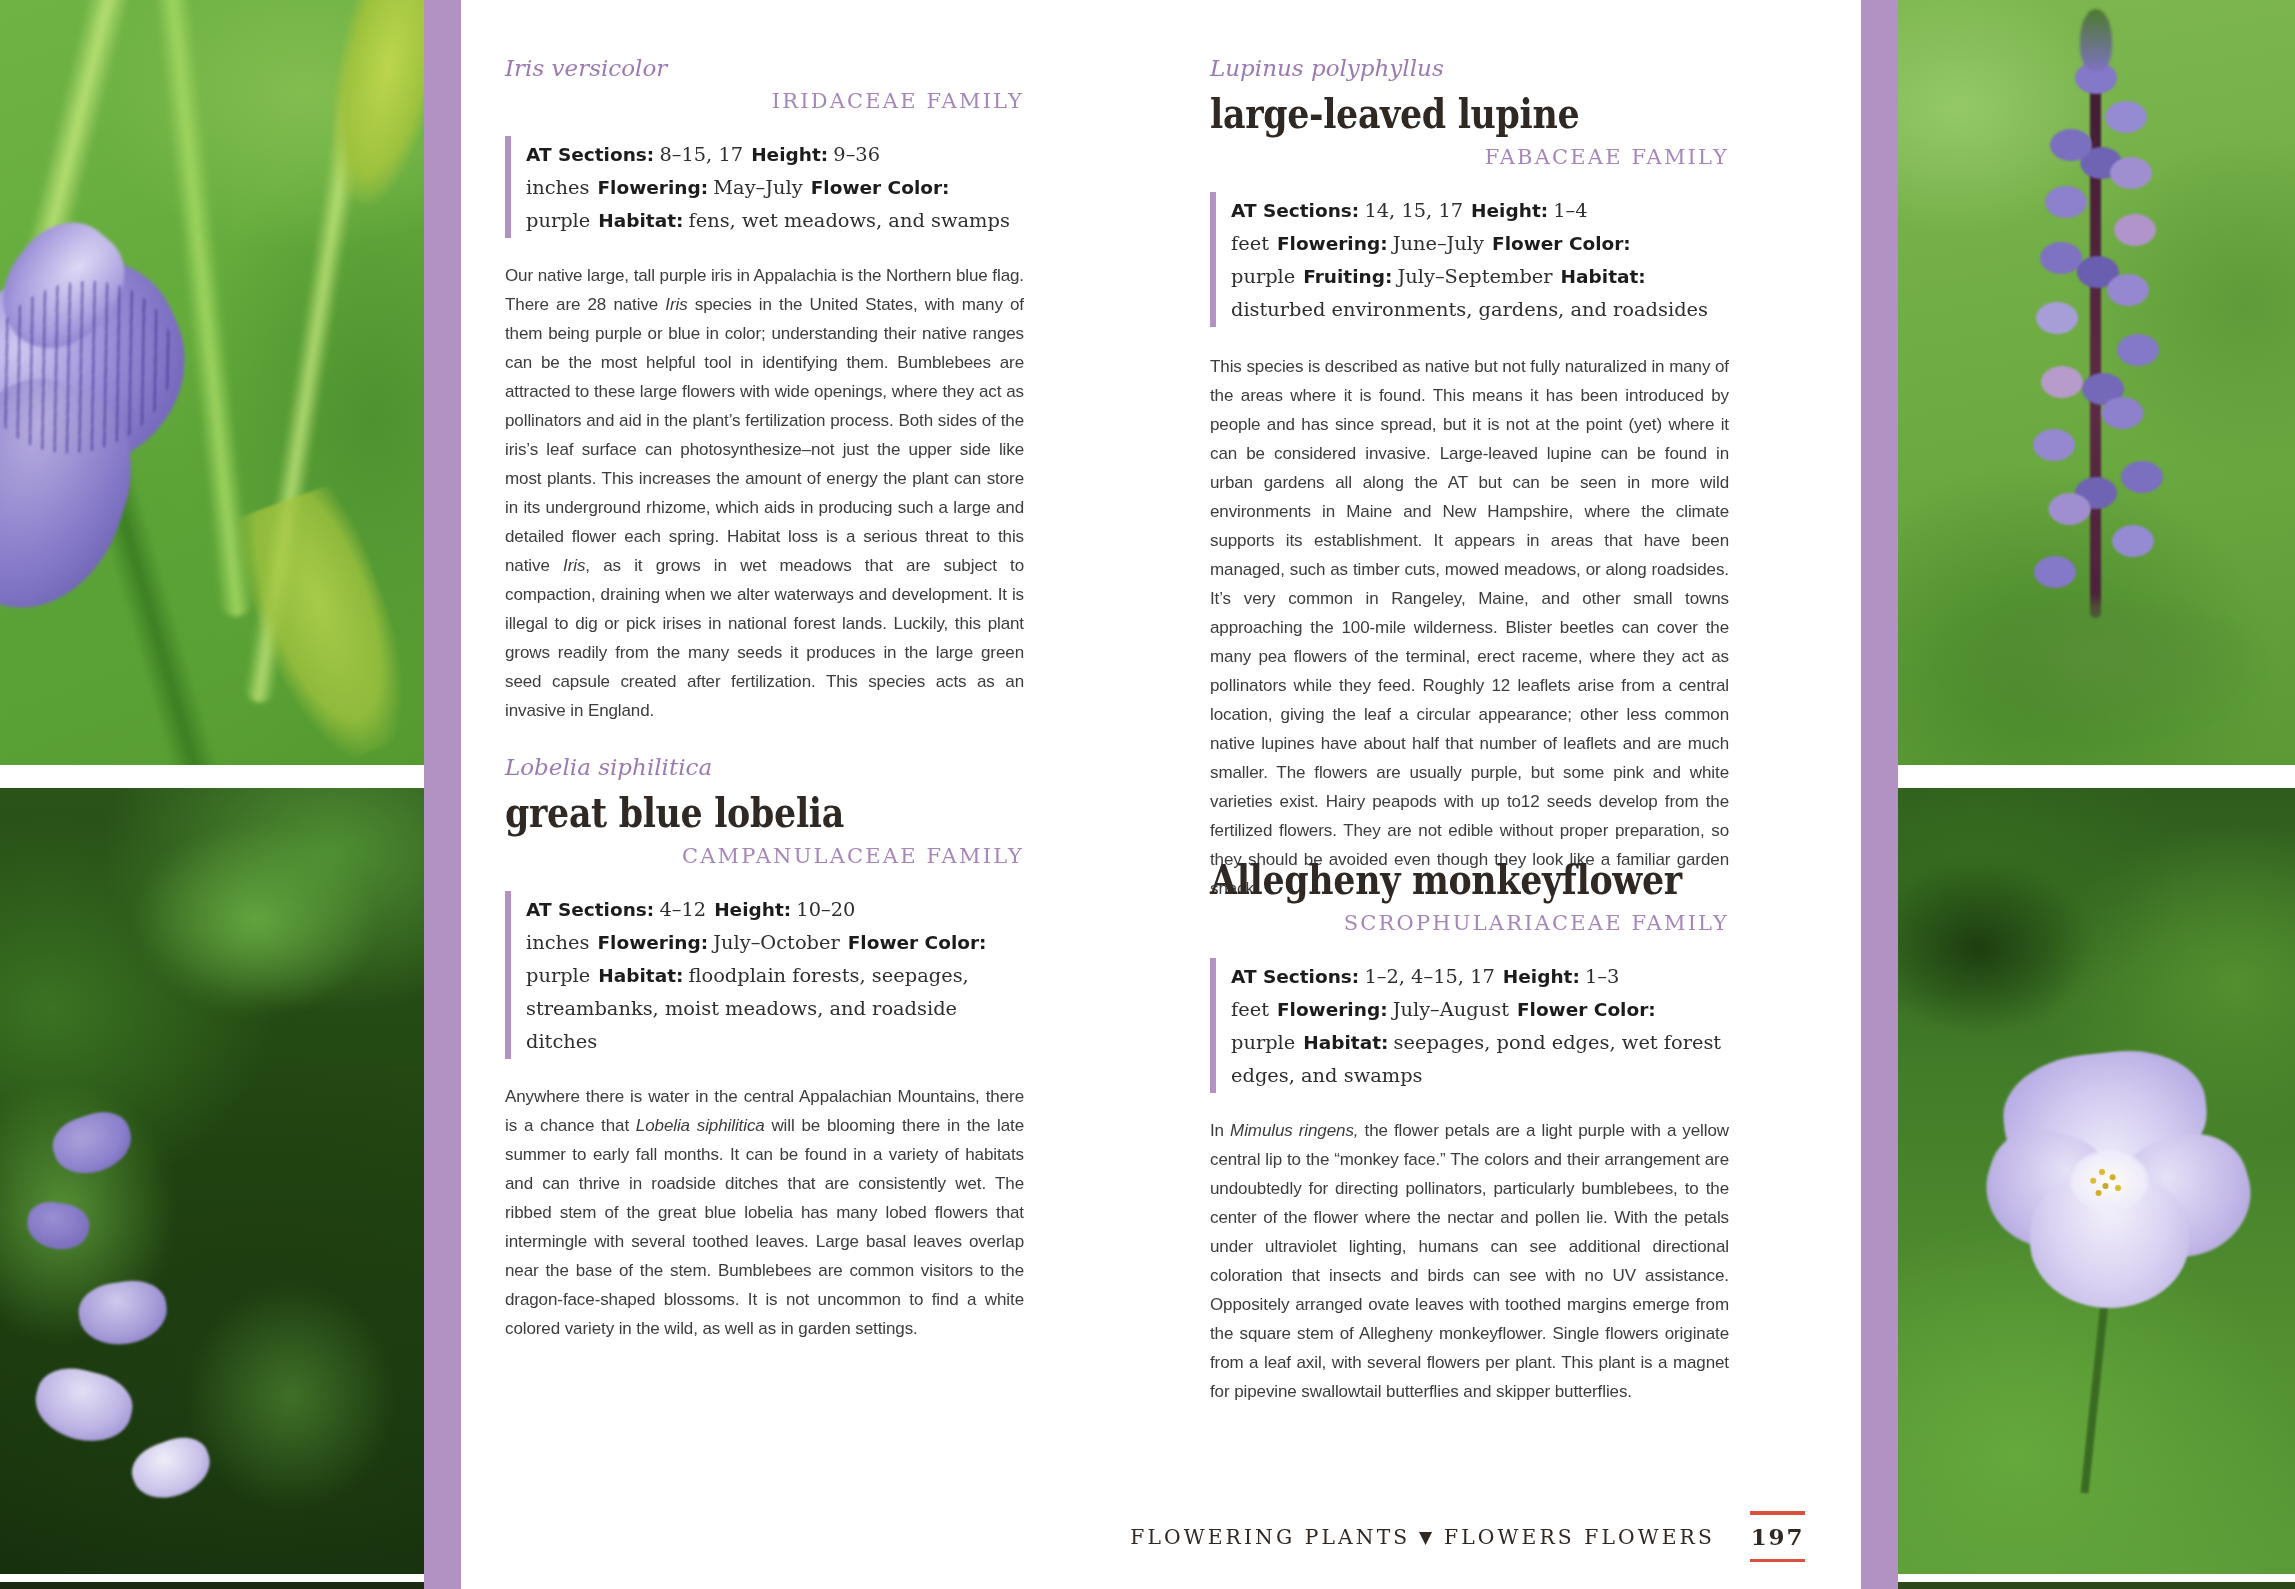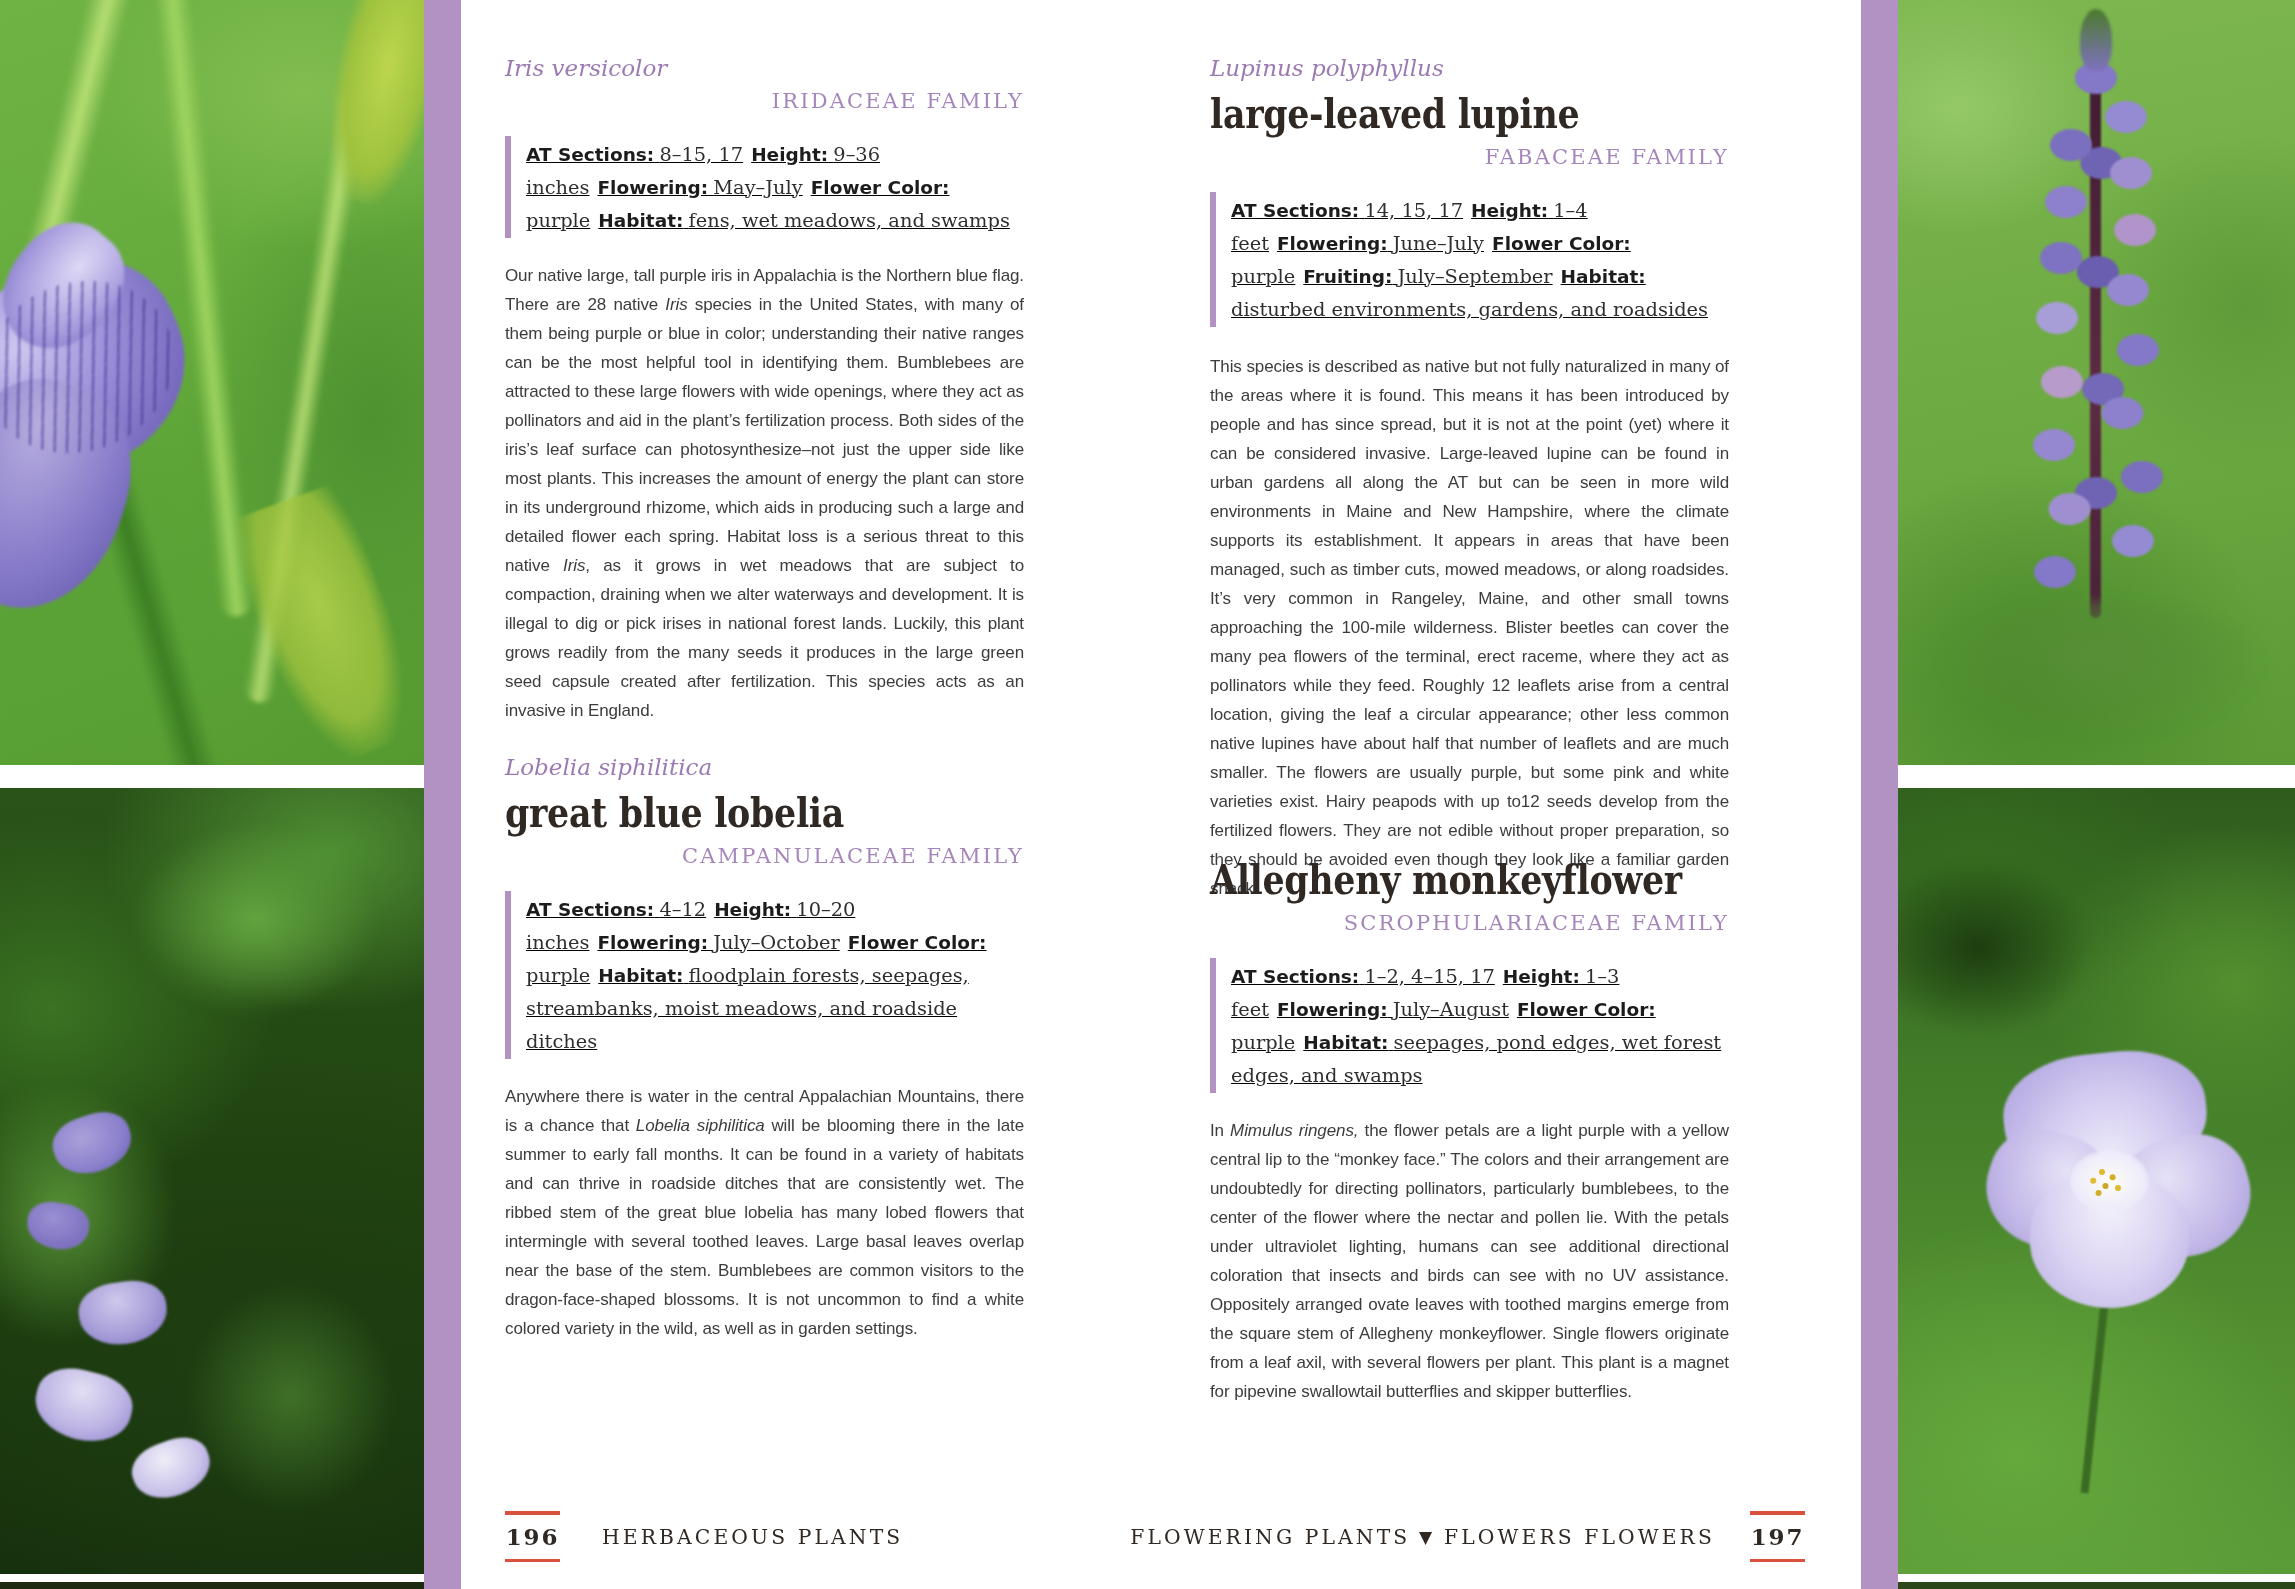--- a/index.html
+++ b/index.html
@@ -104,21 +104,21 @@
   #strip-right{left:1898px;width:397px;background:#2c481a;}
 
   
   .col{position:absolute;width:519px;}
   .species-card{position:absolute;left:0;width:519px;}
   .latin{font:italic 23px/30px "DejaVu Serif",serif;color:#9b7ab2;}
   .common{margin-top:7px;font:700 41px/49px "DejaVu Serif",serif;color:#2f2823;letter-spacing:-0.4px;}
   .common .squeeze{display:inline-block;transform:scaleX(.85);transform-origin:0 60%;white-space:nowrap;}
   .family{margin-top:5.3px;font:400 21px/26.5px "DejaVu Serif",serif;color:#a585ba;letter-spacing:2.2px;text-align:right;}
   .stats{margin-top:21px;border-left:6.2px solid #b292c3;padding:1.8px 0 1.8px 15px;
-         font-size:18.5px;line-height:33px;text-align:left;text-decoration:underline;}
+         font-size:18.5px;line-height:33px;text-align:left;}
   .sl{font:700 18.5px/33px "DejaVu Sans","Liberation Sans",sans-serif;color:#1c1c1c;}
   .sv{font:400 19.4px/33px "DejaVu Serif",serif;color:#2e2e2e;margin-right:8px;}
   .body-par{margin-top:23px;font:400 17px/29px "Liberation Sans",sans-serif;color:#3c3c3c;
             text-align:justify;letter-spacing:-0.1px;}
   .body-par i{font-style:italic;}
 
   
   .footer{position:absolute;top:1511px;display:flex;align-items:center;}
   .pn-box{display:flex;flex-direction:column;align-items:center;}
   .pn-rule{width:55px;height:3.5px;background:#d9503c;}
@@ -217,28 +217,20 @@
     <section class="species-card" style="top:849px;">
       <h1 class="common" style="margin:7px 0 0 0;"><span class="squeeze">Allegheny monkeyflower</span></h1>
       <div class="family">SCROPHULARIACEAE FAMILY</div>
       <div class="stats">
         <span class="sl">AT Sections:</span> <span class="sv">1–2, 4–15, 17</span><span class="sl">Height:</span> <span class="sv">1–3 feet</span><span class="sl">Flowering:</span> <span class="sv">July–August</span><span class="sl">Flower Color:</span> <span class="sv">purple</span><span class="sl">Habitat:</span> <span class="sv">seepages, pond edges, wet forest edges, and swamps</span><span class="sl"></span> <span class="sv"></span>
       </div>
       <p class="body-par" style="margin-top:23px;">In <i>Mimulus ringens,</i> the flower petals are a light purple with a yellow central lip to the “monkey face.” The colors and their arrangement are undoubtedly for directing pollinators, particularly bumblebees, to the center of the flower where the nectar and pollen lie. With the petals under ultraviolet lighting, humans can see additional directional coloration that insects and birds can see with no UV assistance. Oppositely arranged ovate leaves with toothed margins emerge from the square stem of Allegheny monkeyflower. Single flowers originate from a leaf axil, with several flowers per plant. This plant is a magnet for pipevine swallowtail butterflies and skipper butterflies.</p>
     </section>
   </div>
 
-  <div class="footer" id="footer-left">
-    <div class="pn-box">
-      <div class="pn-rule"></div>
-      <div class="pn-num">196</div>
-      <div class="pn-rule"></div>
-    </div>
-    <div class="foot-label">HERBACEOUS PLANTS</div>
-  </div>
 
   <div class="footer" id="footer-right">
     <div class="foot-label">
       <span>FLOWERING PLANTS</span><span class="tri">▼</span><span>FLOWERS FLOWERS</span>
     </div>
     <div class="pn-box">
       <div class="pn-rule"></div>
       <div class="pn-num">197</div>
       <div class="pn-rule"></div>
     </div>

